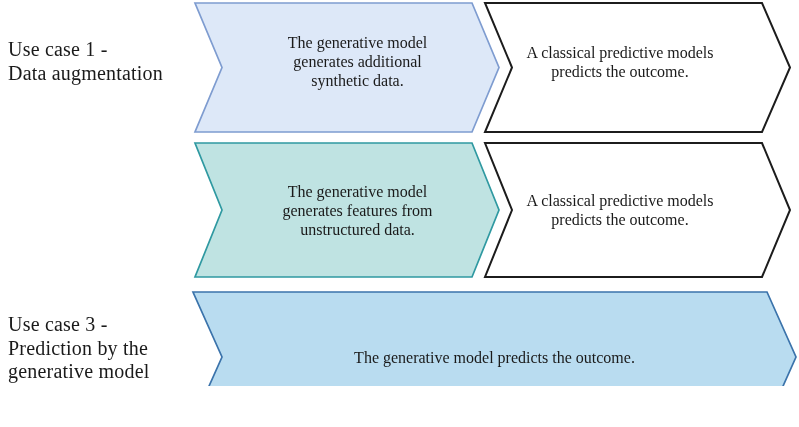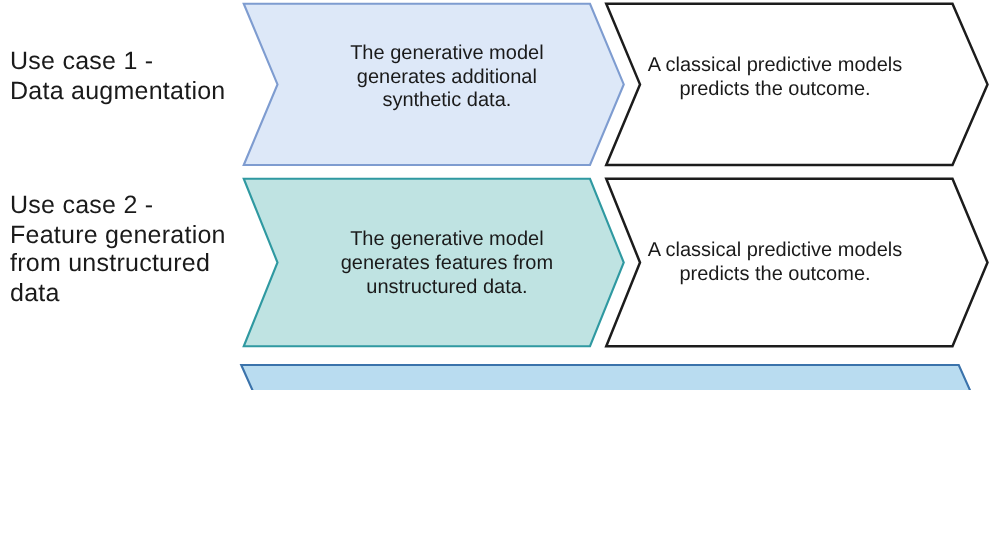--- a/index.html
+++ b/index.html
@@ -1,21 +1,21 @@
 <!DOCTYPE html>
 <html><head>
 <meta charset="utf-8">
 <style>
   html, body { margin: 0; padding: 0; background: #ffffff; }
   .canvas {
     position: relative;
     width: 799px;
-    height: 312px;
+    height: 386px;
     background: #ffffff;
-    font-family: Liberation Sans, sans-serif;
+    font-family: Liberation Serif, serif;
     color: #1a1a1a;
     overflow: hidden;
   }
   .shapes-svg {
     position: absolute;
     left: 0; top: 0;
     width: 799px; height: 427px;
     display: block;
   }
   .row-label {
@@ -61,31 +61,31 @@
 
     <polygon stroke-width="1.7" points="195,143 472,143 499,210 472,277 195,277 222,210" fill="#bfe3e2" stroke="#2f99a1"></polygon>
 
     <polygon stroke-width="2" points="485,143 762,143 790,210 762,277 485,277 512,210" fill="#ffffff" stroke="#1c1c1c"></polygon>
 
     <polygon stroke-width="1.7" points="193,292 767,292 796,357 767,422 193,422 222,357" fill="#b9dcf0" stroke="#3b73ab"></polygon>
   </svg>
 
   <div class="row-label label-1">Use case 1 -
 Data augmentation</div>
-  <div class="row-label label-2">Use case 2 -
-Feature generation
-from unstructured
-data</div>
+  <div class="row-label label-3">Use case 3 -
+Prediction by the
+generative model</div>
 
   <div class="step-text r1 gen-col">The generative model
 generates additional
 synthetic data.</div>
   <div class="step-text r1 pred-col">A classical predictive models
 predicts the outcome.</div>
 
   <div class="step-text r2 gen-col">The generative model
 generates features from
 unstructured data.</div>
   <div class="step-text r2 pred-col">A classical predictive models
 predicts the outcome.</div>
 
+  <div class="step-text r3 full-col">The generative model predicts the outcome.</div>
 
 </div>
 
 </body></html>

